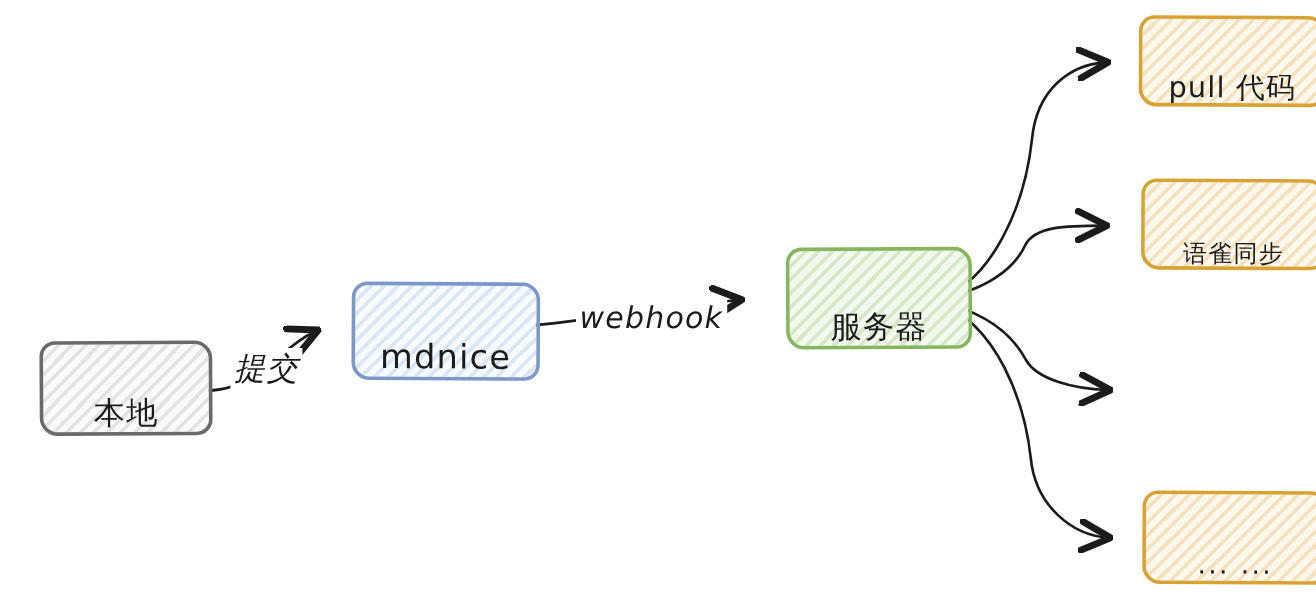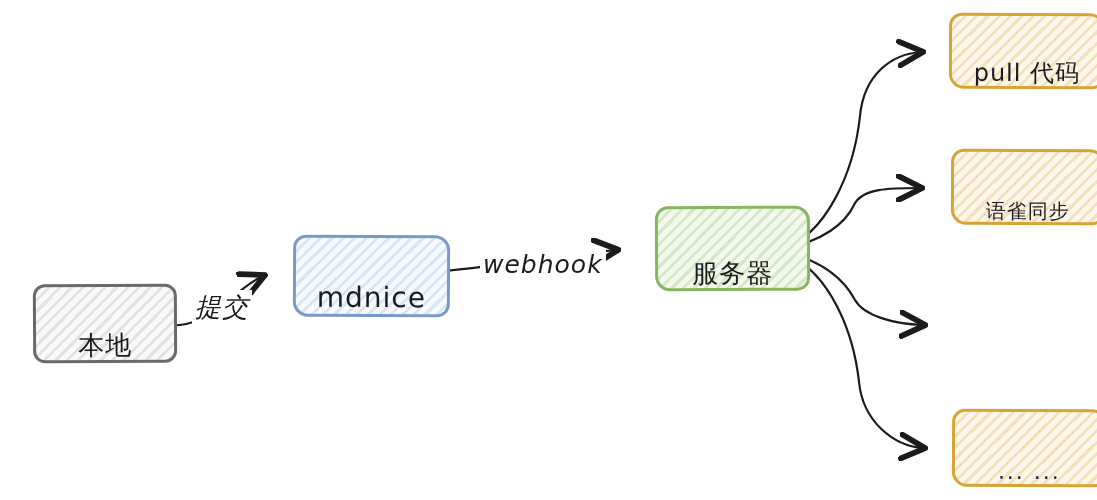--- a/index.html
+++ b/index.html
@@ -47,21 +47,21 @@
     position:absolute;
     background:#ffffff;
     padding:0 3px;
     font-size:26px;
     letter-spacing:1px;
     white-space:nowrap;
     font-style:italic;
   }
   #lbl-commit{left:192px;top:290px;}
   #lbl-webhook{left:480px;top:250px;font-size:25px;}
-  #node-local{left:14px;top:284px;width:144px;height:79px;border-radius:12px;}
+  #node-local{left:14px;top:284px;width:144px;height:79px;}
   #node-github{left:274px;top:235px;width:157px;height:82px;font-size:28px;}
   #node-server{left:636px;top:206px;width:155px;height:85px;}
   #node-pull{left:930px;top:13px;width:156px;height:76px;font-size:24px;}
   #node-yuque{left:932px;top:149px;width:154px;height:76px;font-size:20px;}
   #node-mdnice{left:933px;top:285px;width:154px;height:77px;font-size:24px;}
   #node-more{left:933px;top:409px;width:155px;height:78px;font-size:22px;letter-spacing:2px;}
 </style>
 </head>
 <body>
 

